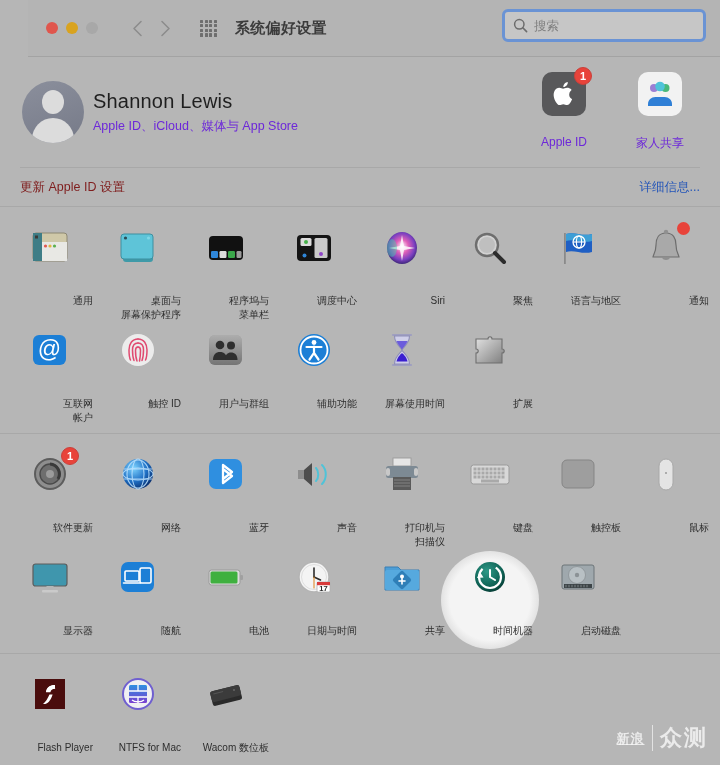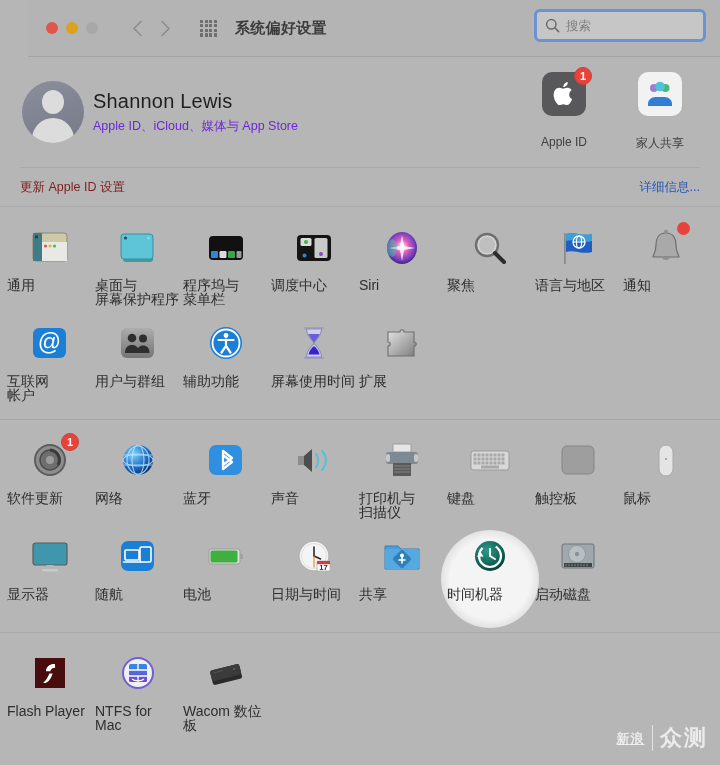--- a/index.html
+++ b/index.html
@@ -53,21 +53,21 @@
     margin-left: 18px;
     font-size: 15px;
     font-weight: bold;
     color: #3b3b3b;
     letter-spacing: .3px;
   }
 
   .searchwrap {
     position: absolute;
     right: 14px; top: 9px;
-    width: 172px; height: 33px;
+    width: 204px; height: 33px;
     border-radius: 6px;
     border: 3px solid #6a93d4;
     background: #c6c6c6;
     display: flex; align-items: center;
     padding: 0 8px;
   }
   .searchwrap .mag { color: #6c6c6c; display: flex; align-items: center; }
   .search-input {
     border: none; background: transparent; outline: none;
     margin-left: 6px; font-size: 12.5px; color: #4a4a4a;
@@ -106,21 +106,21 @@
 
   .acct-icons {
     margin-left: auto;
     display: flex; gap: 24px; align-items: flex-start;
   }
   .acct-item {
     width: 72px; text-align: center;
     display: flex; flex-direction: column; align-items: center;
   }
   .acct-item .ic { position: relative; width: 44px; height: 44px; }
-  .acct-item .lbl { font-size: 12px; color: #404040; margin-top: 19px; }
+  .acct-item .lbl { font-size: 12px; color: #6d28d9; margin-top: 19px; }
 
   .appleid-tile {
     width: 44px; height: 44px; border-radius: 10px;
     background: #58585a; display: flex; align-items: center; justify-content: center;
   }
   .family-tile {
     width: 44px; height: 44px; border-radius: 10px;
     background: #f2f2f2; display: flex; align-items: center; justify-content: center;
   }
   .badge {
@@ -154,22 +154,22 @@
     width: 88px; min-height: 96px;
     display: flex; flex-direction: column; align-items: center;
     padding-top: 6px; position: relative;
   }
   .cell .glyph {
     width: 46px; height: 46px;
     display: flex; align-items: center; justify-content: center;
     position: relative; z-index: 2;
   }
   .cell .caption {
-    margin-top: 7px; font-size: 14px; line-height: 14px;
-    color: #2e2e2e; text-align: left; width: 86px;
+    margin-top: 23px; font-size: 10px; line-height: 14px;
+    color: #2e2e2e; text-align: right; width: 86px;
     position: relative; z-index: 2;
   }
   .cell.highlight::before {
     content: "";
     position: absolute;
     left: 50%; top: 2px;
     transform: translateX(-50%);
     width: 98px; height: 98px;
     border-radius: 50%;
     background: radial-gradient(circle, #f4f4f4 58%, rgba(244,244,244,0.55) 78%, rgba(244,244,244,0) 100%);
@@ -421,20 +421,36 @@
         <div class="glyph">
           <svg width="44" height="40" viewBox="0 0 44 40">
             <rect x="5" y="4" width="33" height="30" rx="6" fill="#1c7fd6"></rect>
             <text x="21.5" y="26" font-family="Liberation Sans, sans-serif" font-size="23" fill="#ffffff" text-anchor="middle">@</text>
           </svg>
         </div>
         <div class="caption" style="white-space:pre-line">互联网
 帐户</div>
       </div>
 
+      <div class="cell">
+        <div class="glyph">
+          <svg width="44" height="40" viewBox="0 0 44 40">
+            <circle cx="22" cy="19" r="16" fill="#ececec"></circle>
+            <g fill="none" stroke="#e04a70" stroke-width="1.5" stroke-linecap="round">
+              <path d="M22 8 C16 8, 13 13, 13 19 C13 24, 13.5 27, 14.5 29"></path>
+              <path d="M22 8 C28 8, 31 13, 31 19 C31 24, 30.5 27, 29.5 29"></path>
+              <path d="M22 12 C18 12, 16.5 15.5, 16.5 19 C16.5 24, 17 27, 18 29.5"></path>
+              <path d="M22 12 C26 12, 27.5 15.5, 27.5 19 C27.5 24, 27 27, 26 29.5"></path>
+              <path d="M22 16 C20 16, 19.5 17.5, 19.5 19.5 C19.5 24, 20 27.5, 21 30"></path>
+              <path d="M22 16 C24 16, 24.5 17.5, 24.5 19.5 C24.5 24, 24 27.5, 23.5 30"></path>
+            </g>
+          </svg>
+        </div>
+        <div class="caption">触控 ID</div>
+      </div>
 
       <div class="cell">
         <div class="glyph">
           <svg width="44" height="40" viewBox="0 0 44 40">
             <rect x="5" y="4" width="33" height="30" rx="6" fill="#8b8b8b"></rect>
             <rect x="5" y="4" width="33" height="30" rx="6" fill="url(#ug)" opacity="0.5"></rect>
             <defs>
                 <linearGradient id="ug" x1="0" y1="0" x2="0" y2="1">
                   <stop offset="0%" stop-color="#cfcfcf"></stop>
                   <stop offset="100%" stop-color="#5e5e5e"></stop>

